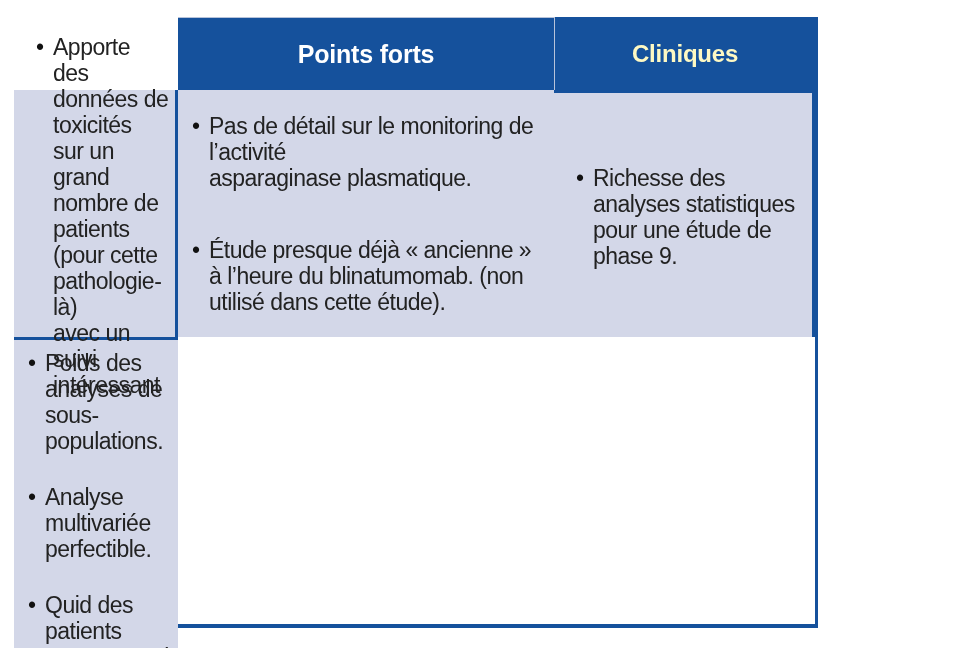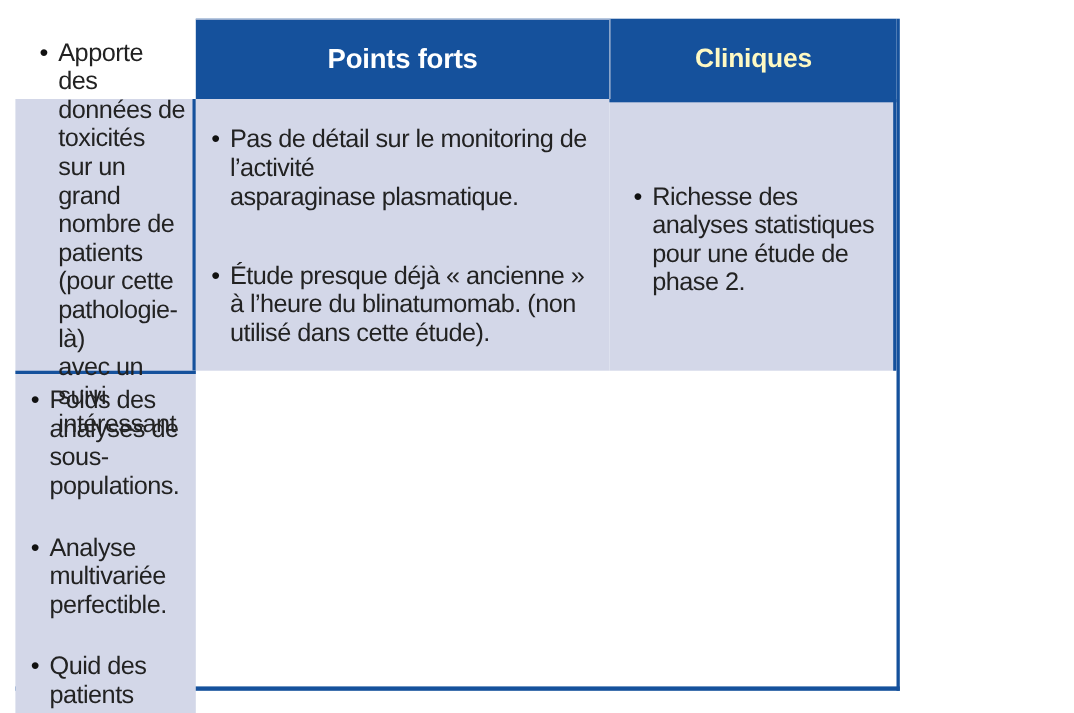--- a/index.html
+++ b/index.html
@@ -109,21 +109,21 @@
       <li><span class="bullet-text">Étude presque déjà « ancienne »
 à l’heure du blinatumomab. (non
 utilisé dans cette étude).</span></li>
     </ul>
   </div>
 
 
   <div class="body col-forts row2">
     <ul class="bullets">
       <li><span class="bullet-text">Richesse des analyses statistiques
-pour une étude de phase 2.</span></li>
+pour une étude de phase 9.</span></li>
     </ul>
   </div>
 
   <div class="body col-faibles row2">
     <ul class="bullets">
       <li><span class="bullet-text">Poids des analyses de sous-populations.</span></li>
       <li><span class="bullet-text">Analyse multivariée perfectible.</span></li>
       <li><span class="bullet-text">Quid des patients n’ayant eu ni
 allogreffe, ni chimio après réponse ?</span></li>
     </ul>

